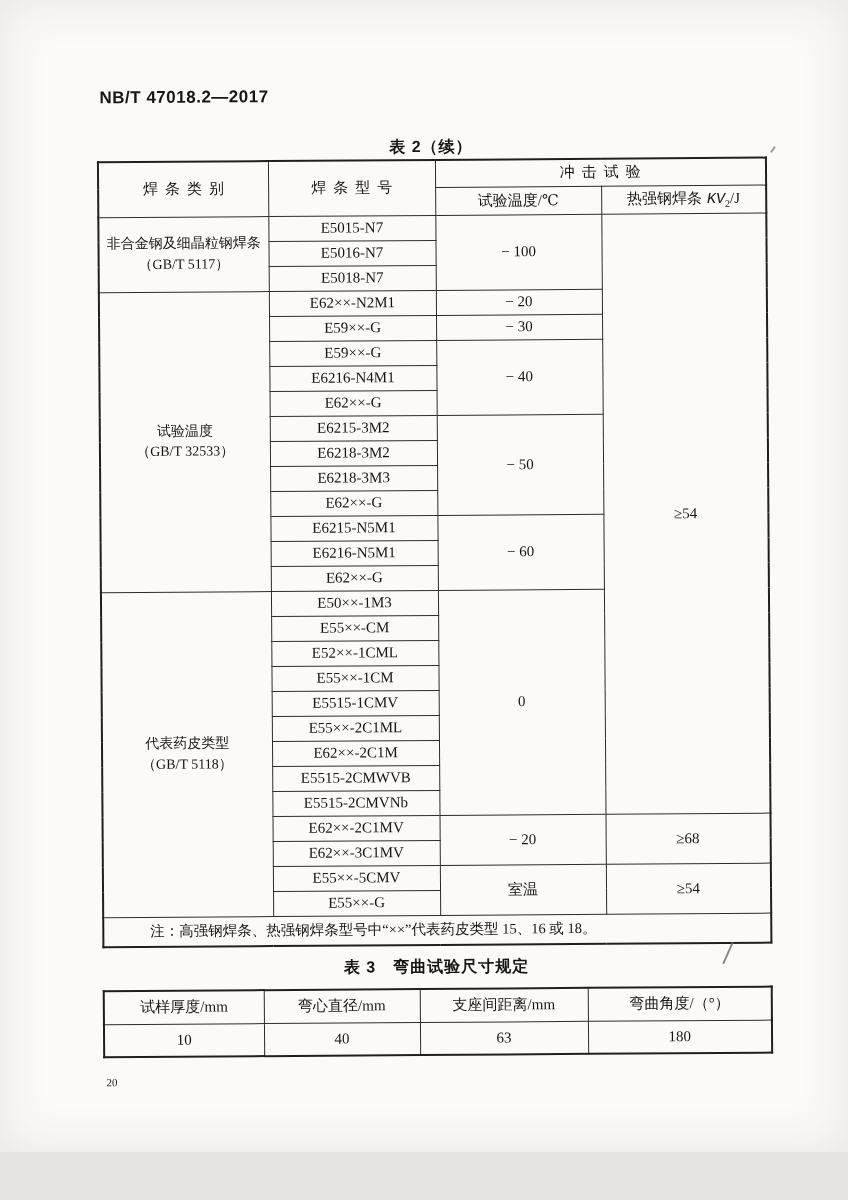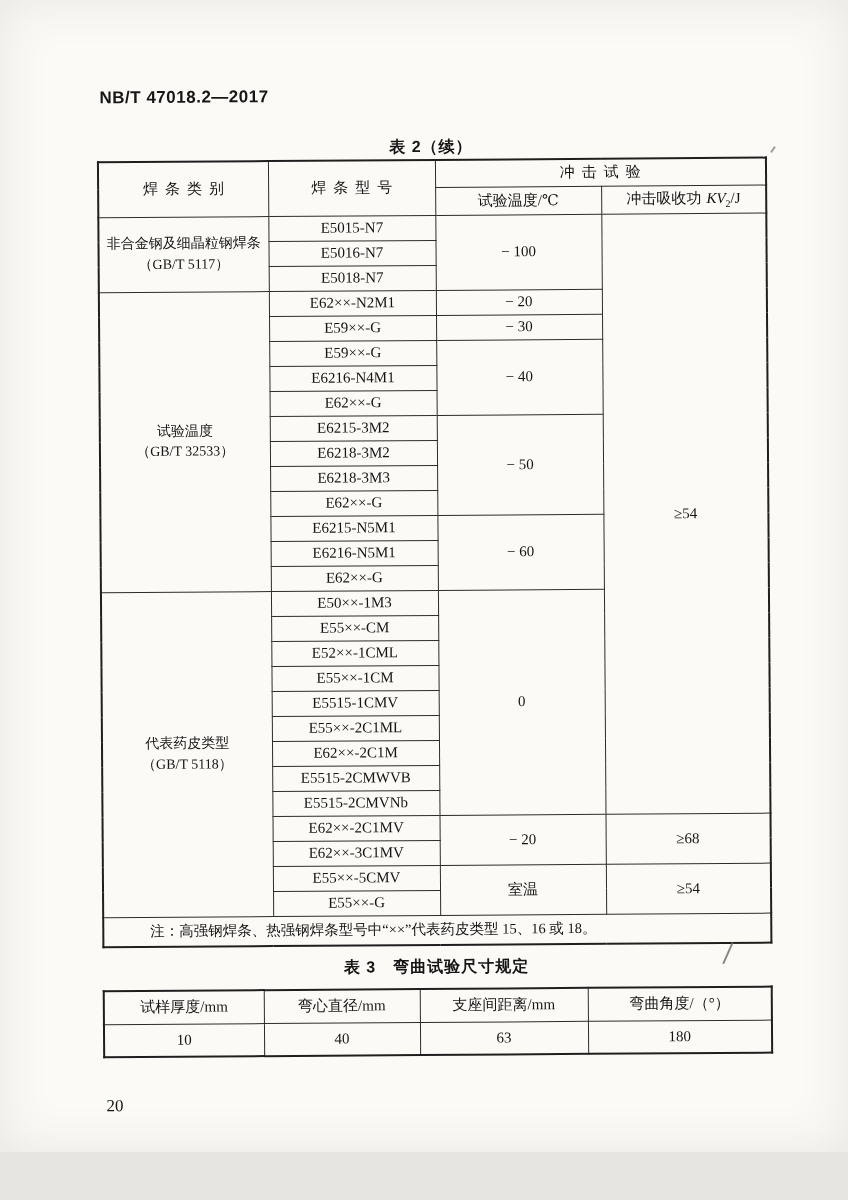--- a/index.html
+++ b/index.html
@@ -43,25 +43,25 @@
     font-size:15px;color:#141414;
   }
   .t2 tr.h1{height:27px;}
   .t2 tr.h2{height:28px;}
   .t2 tr.r{height:25px;}
   .t2 tr.noterow{height:30px;}
   .spread{letter-spacing:7px;padding-left:7px;}
   .model{font-size:15px;}
   .cat{font-size:14px;line-height:1.45;}
   .cat .std{display:block;}
-  .kv-i{font-style:italic;margin-left:5px;}
+  .kv-i{font-style:italic;margin-left:5px;font-family:Liberation Mono, monospace;}
   sub{font-size:10px;}
   .note-cell{text-align:left;padding-left:46px;font-size:14.5px;}
   .t3 tr{height:33px;}
-  .page-num{position:absolute;left:103px;top:1074px;font-size:17px;margin-top:20px;}
+  .page-num{position:absolute;left:103px;top:1074px;font-size:11px;}
   .scan-slash{
     position:absolute;left:727px;top:941px;width:2px;height:24px;
     background:#6a6a6a;transform:rotate(24deg);border-radius:1px;opacity:.8;
   }
   .scan-tick{
     position:absolute;left:772px;top:146px;width:2px;height:7px;
     background:#777;transform:rotate(35deg);opacity:.7;
   }
 </style>
 </head>
@@ -82,21 +82,21 @@
           <col style="width:165px">
       </colgroup>
       <tbody>
           <tr class="h1">
         <th rowspan="2" class="spread">焊条类别</th>
         <th rowspan="2" class="spread">焊条型号</th>
         <th colspan="2" class="spread">冲击试验</th>
       </tr>
       <tr class="h2">
         <th>试验温度/℃</th>
-        <th><span>冲击吸收功</span><span class="kv-i">KV</span><sub>2</sub><span>/J</span></th>
+        <th><span>热强钢焊条</span><span class="kv-i">KV</span><sub>2</sub><span>/J</span></th>
       </tr>
 
       <tr class="r">
         <td rowspan="3" class="cat"><span>非合金钢及细晶粒钢焊条</span><span class="std">（GB/T 5117）</span></td>
         <td class="model">E5015-N7</td>
         <td rowspan="3">− 100</td>
         <td rowspan="24">≥54</td>
       </tr>
       <tr class="r">
             <td class="model">E5016-N7</td>

